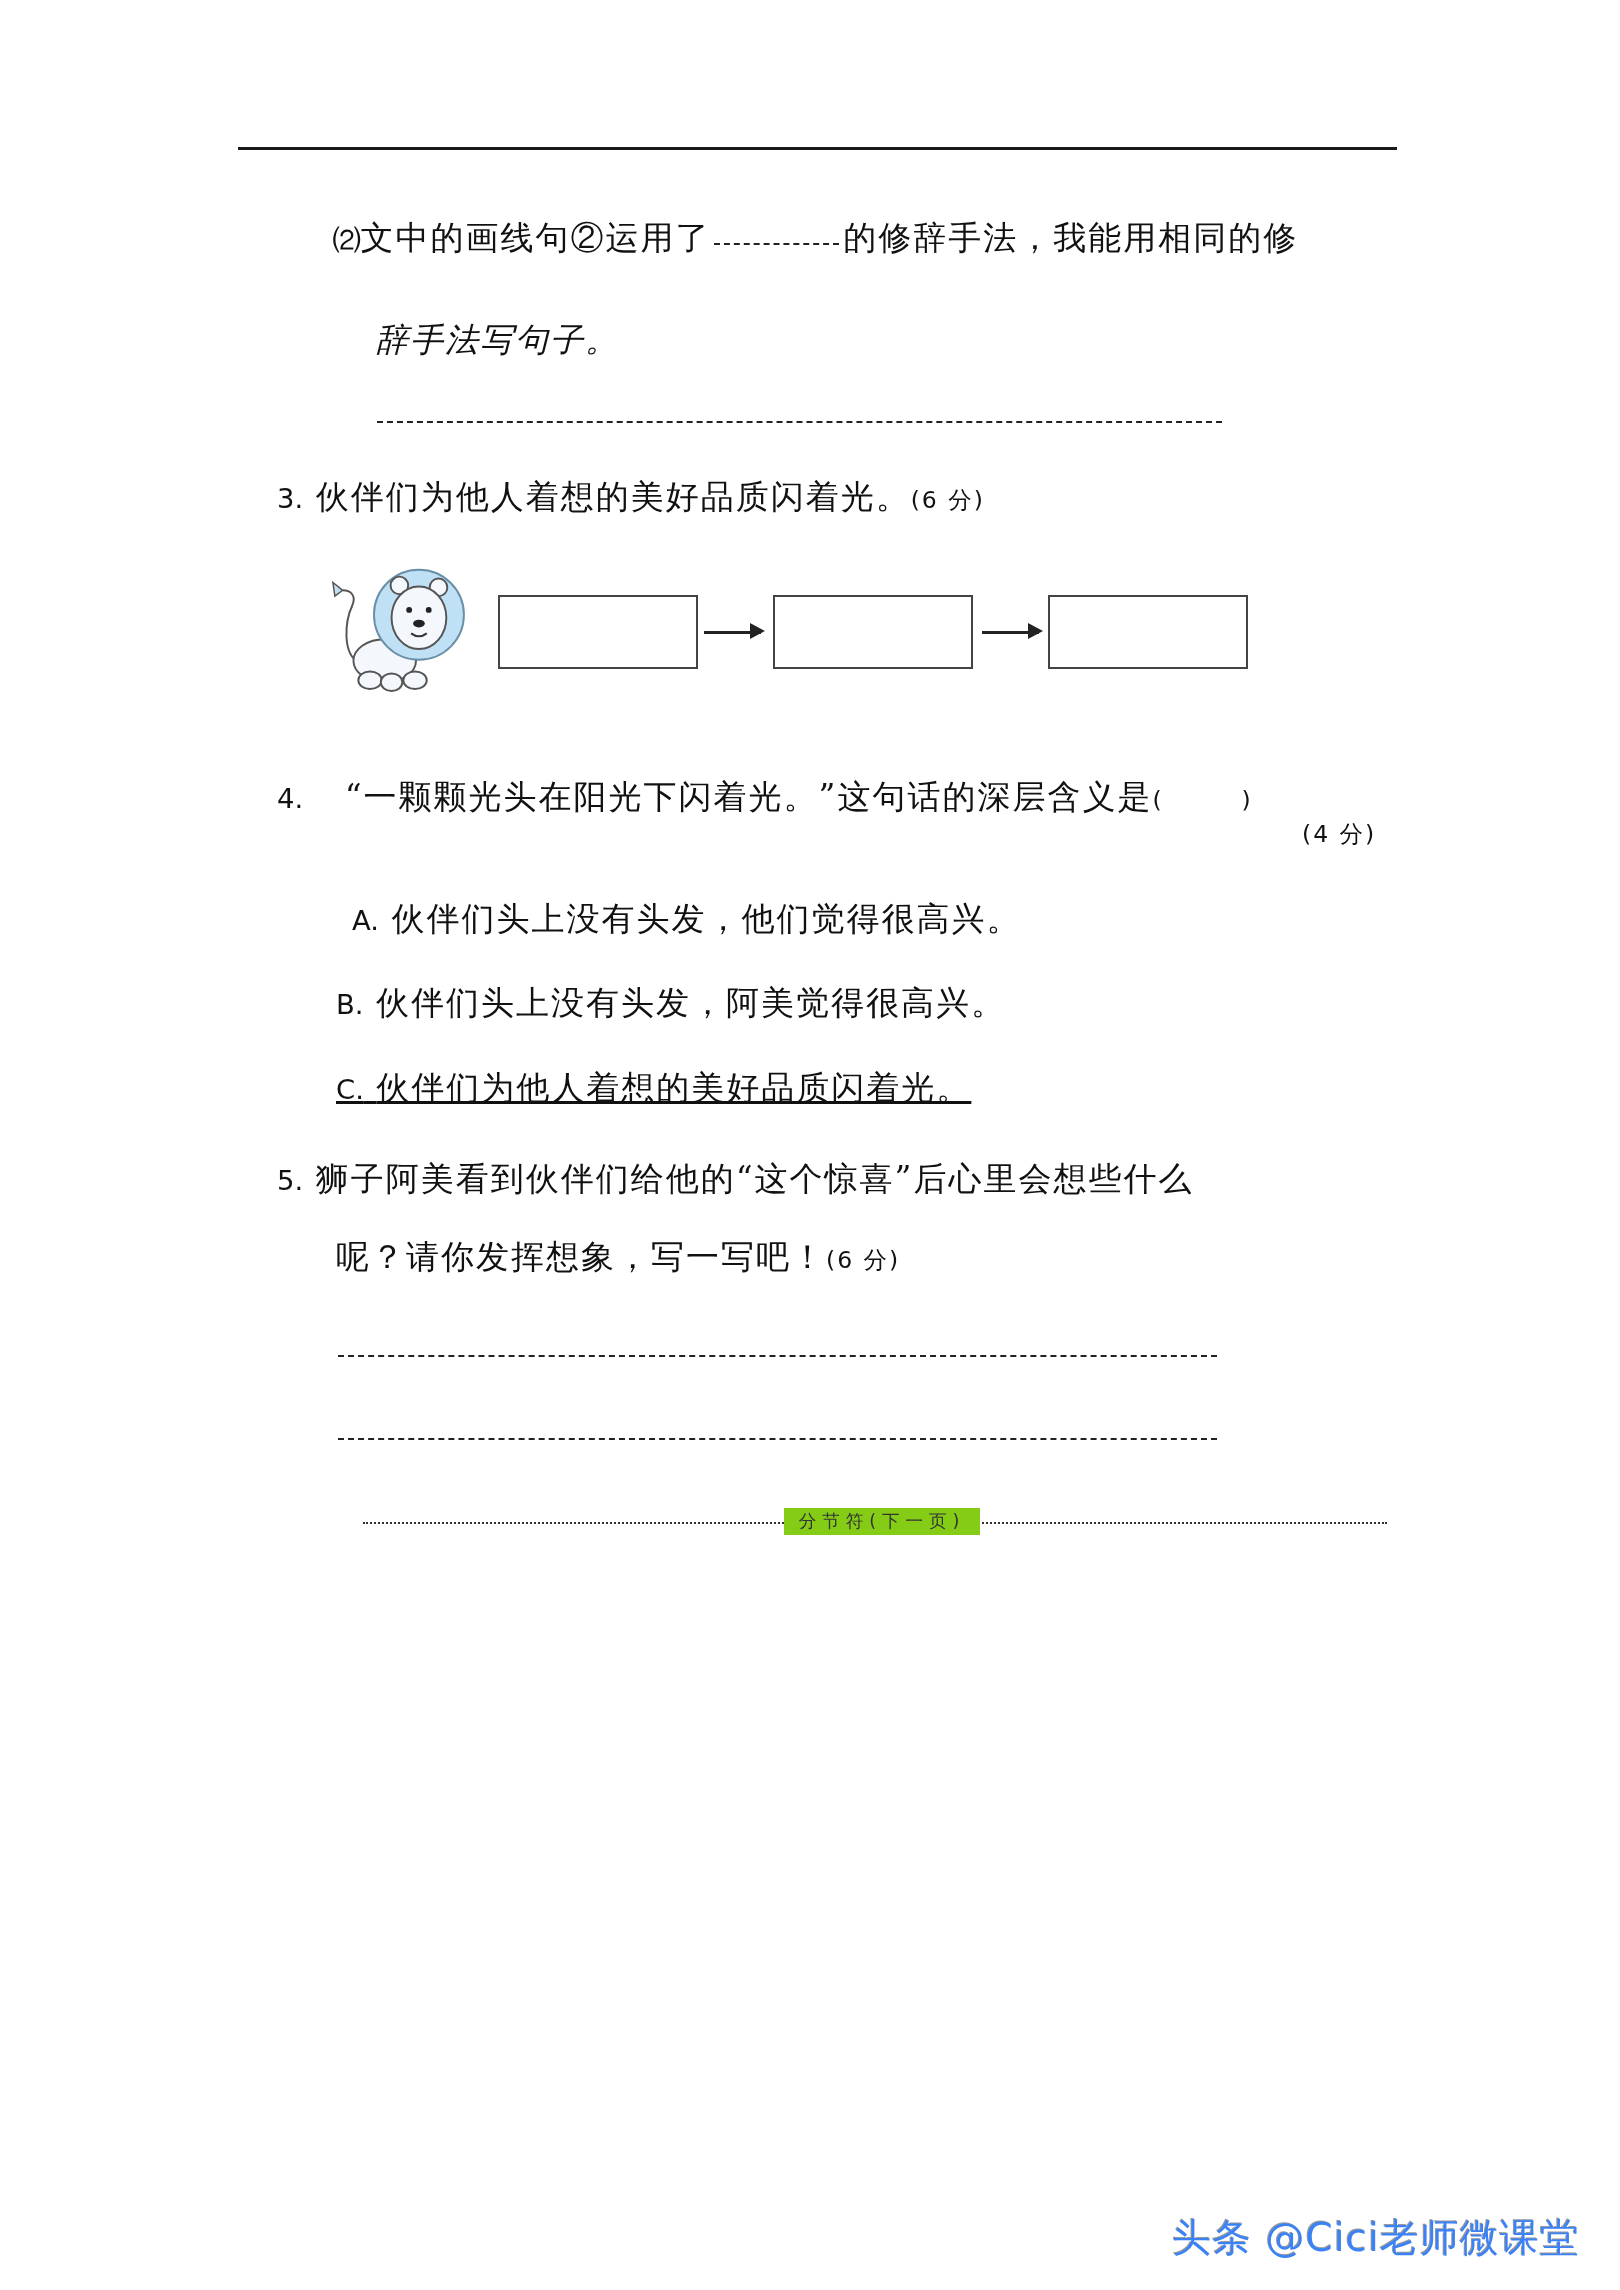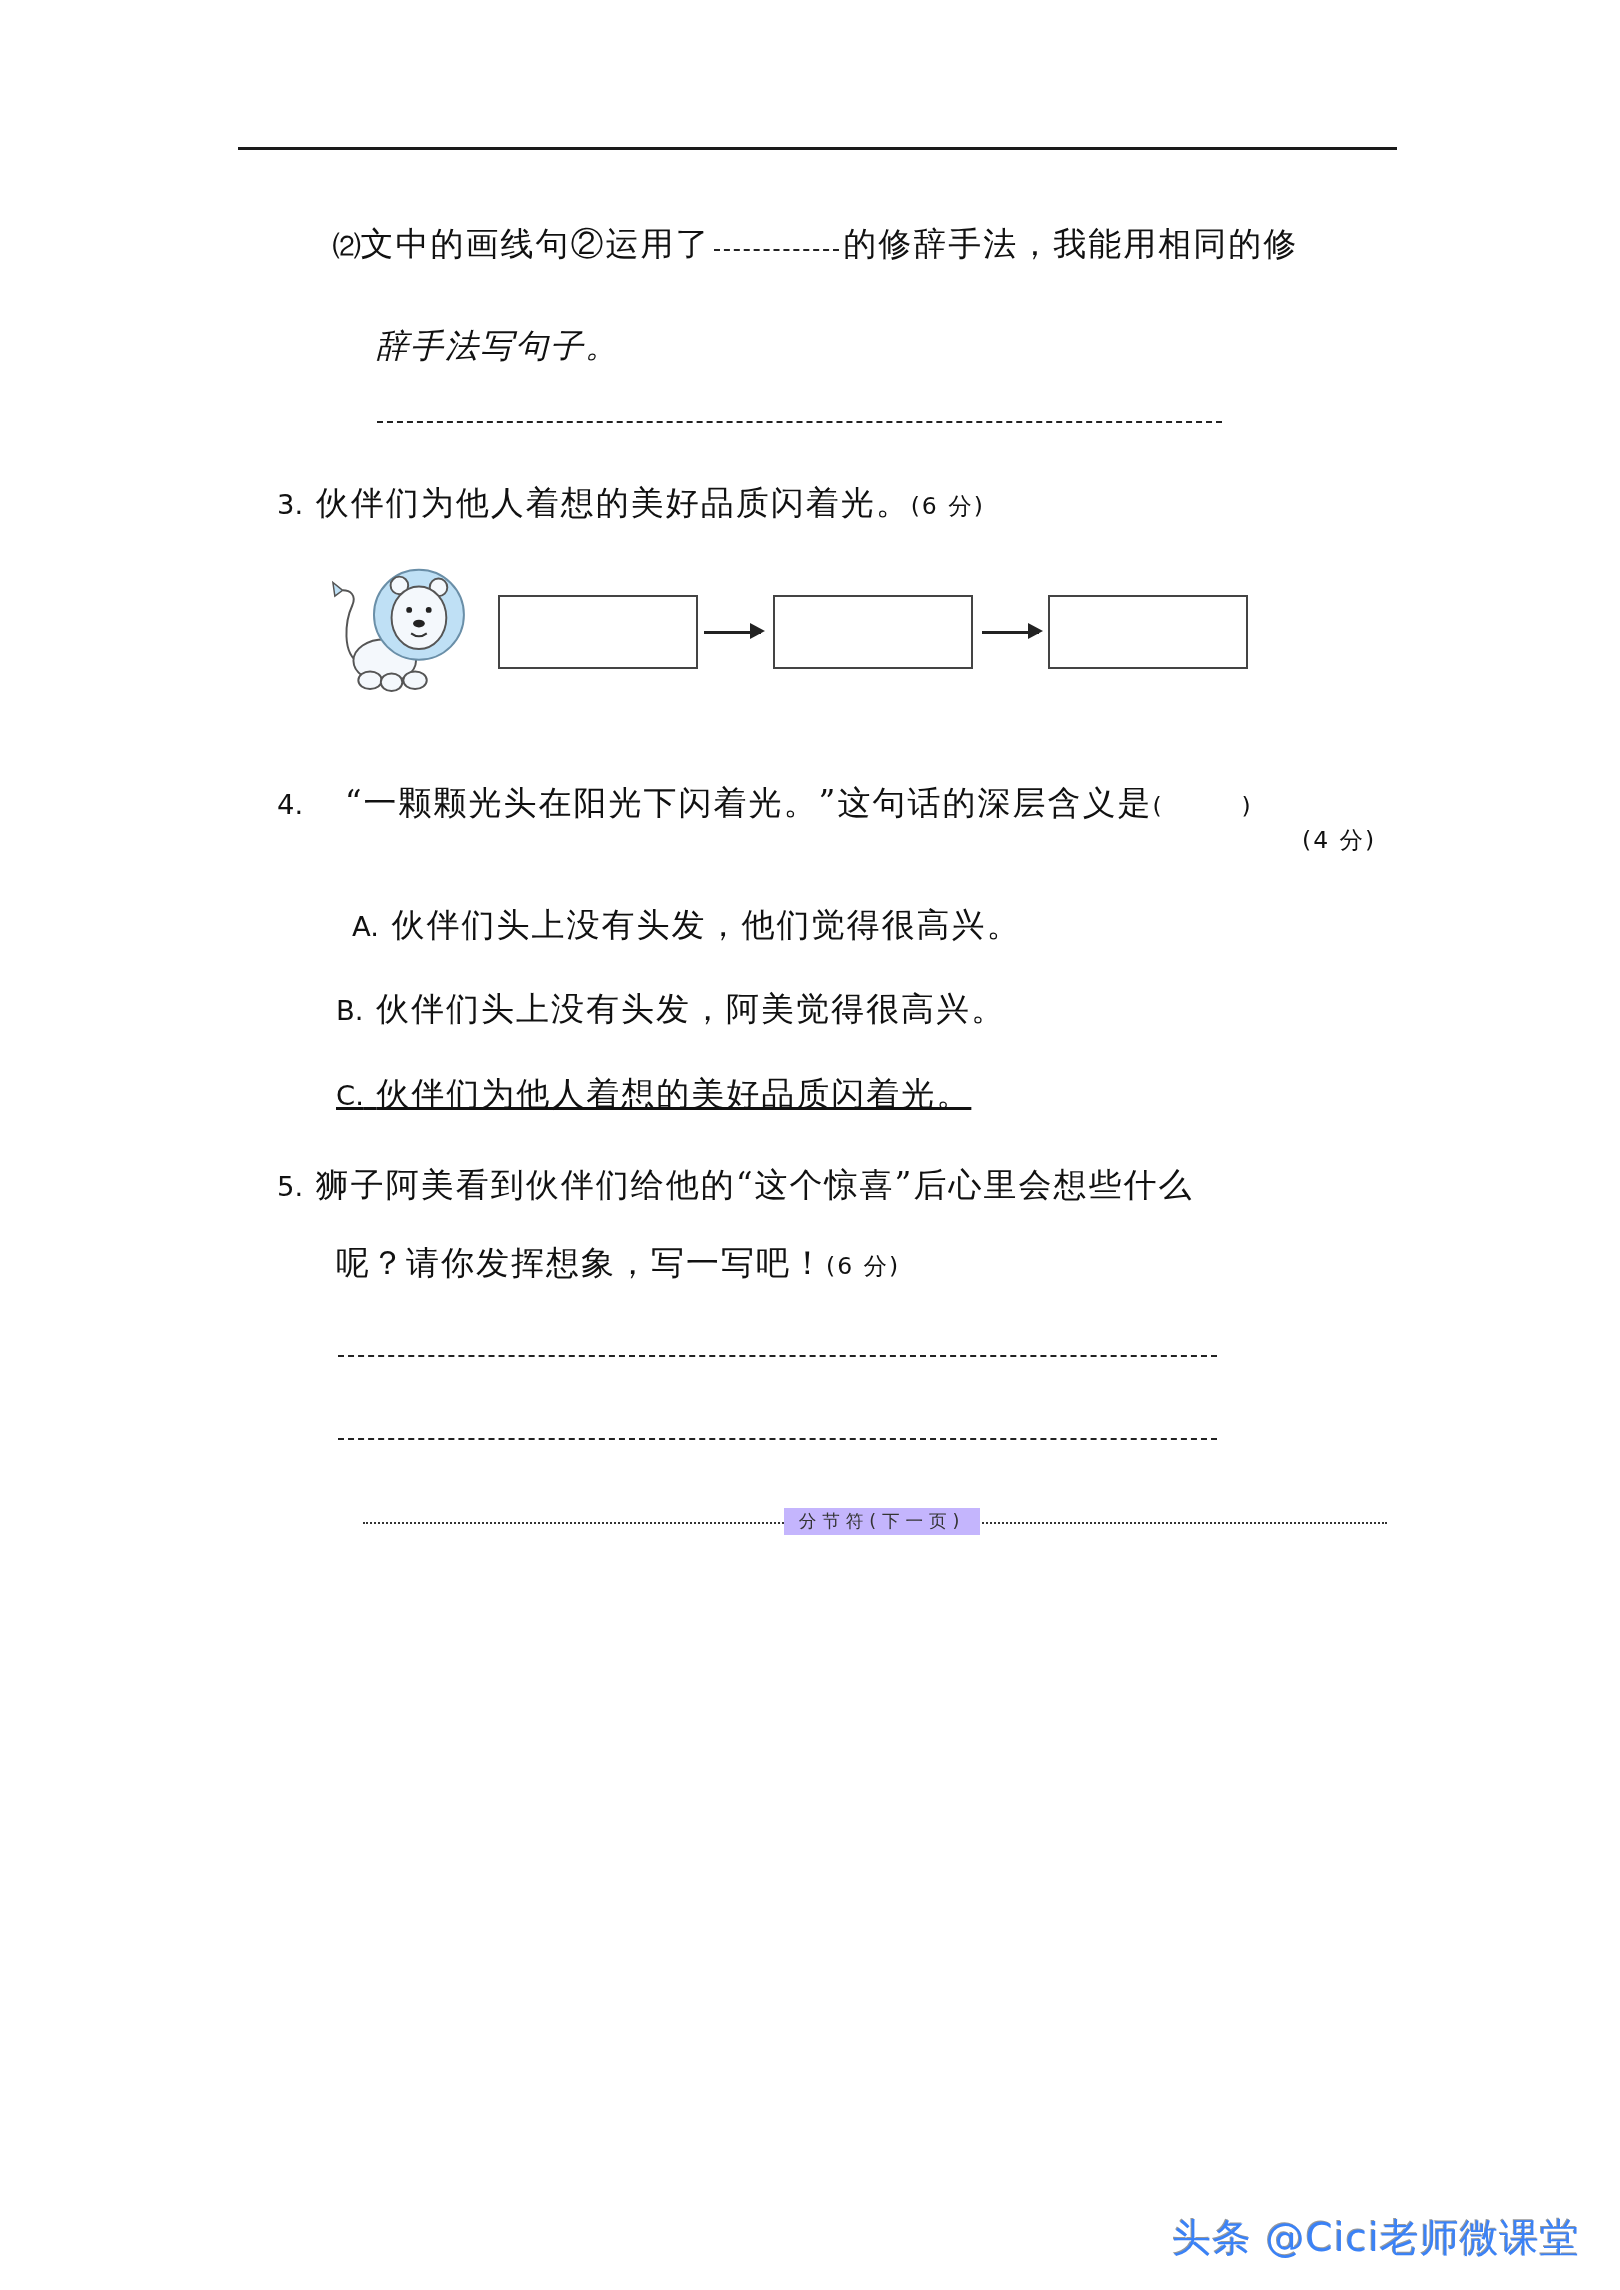--- a/index.html
+++ b/index.html
@@ -1,30 +1,30 @@
 <!DOCTYPE html>
 <html><head>
 <meta charset="utf-8">
 <style>
   html, body { margin: 0; padding: 0; background: #ffffff; }
   body { width: 1620px; height: 2291px; position: relative; overflow: hidden;
          font-family: "DejaVu Serif", "Liberation Serif", serif; color: #111; }
   .abs { position: absolute; }
   .rule-top { left: 238px; top: 147px; width: 1159px; height: 2.9px; background: #1a1a1a; }
-  .line { position: absolute; font-size: 33px; line-height: 52px; white-space: nowrap; letter-spacing: 2px; }
+  .line { position: absolute; font-size: 33px; line-height: 40px; white-space: nowrap; letter-spacing: 2px; }
   .num { font-family: "DejaVu Sans", "Liberation Sans", sans-serif; font-size: 27.4px; letter-spacing: 0; }
   .small { font-family: "DejaVu Sans", "Liberation Sans", sans-serif; font-size: 23.5px; text-align: center; }
   .blank-inline { display: inline-block; width: 125px; height: 3.9px; border-bottom: 2.9px dashed #222; vertical-align: 3.9px; margin: 0 3.9px; }
   .dash-line { position: absolute; height: 0; border-top: 2.5px dashed #222; }
   .box { position: absolute; border: 2.9px solid #444; background: #fff; box-sizing: border-box; }
   .arrow { position: absolute; height: 2.9px; background: #222; }
   .arrow::after { content: ""; position: absolute; right: -3.9px; top: -7.8px;
                   border-left: 15.7px solid #222; border-top: 8.8px solid transparent; border-bottom: 8.8px solid transparent; }
   .section-break { position: absolute; left: 363px; top: 1522px; width: 1024px; height: 0; border-top: 2px dotted #333; }
-  .section-label { position: absolute; top: 1508px; left: 784px; width: 196px; text-align: center; background: #c4b5fd;
+  .section-label { position: absolute; top: 1508px; left: 784px; width: 196px; text-align: center; background: #84cc16;
                    font-family: "DejaVu Sans", "Liberation Sans", sans-serif; font-size: 17.6px; color: #333; letter-spacing: 5.9px; line-height: 27.4px; }
   .paren-gap { display: inline-block; width: 78px; }
   .watermark { position: absolute; left: 1172px; top: 2211px; font-family: "DejaVu Sans", "Liberation Sans", sans-serif;
                font-size: 39px; color: #3b82f6; letter-spacing: 1px; text-shadow: 1px 1px 0 #fff, -1px -1px 0 #999; }
 </style>
 </head>
 <body>
 
 <div class="abs rule-top"></div>
 

